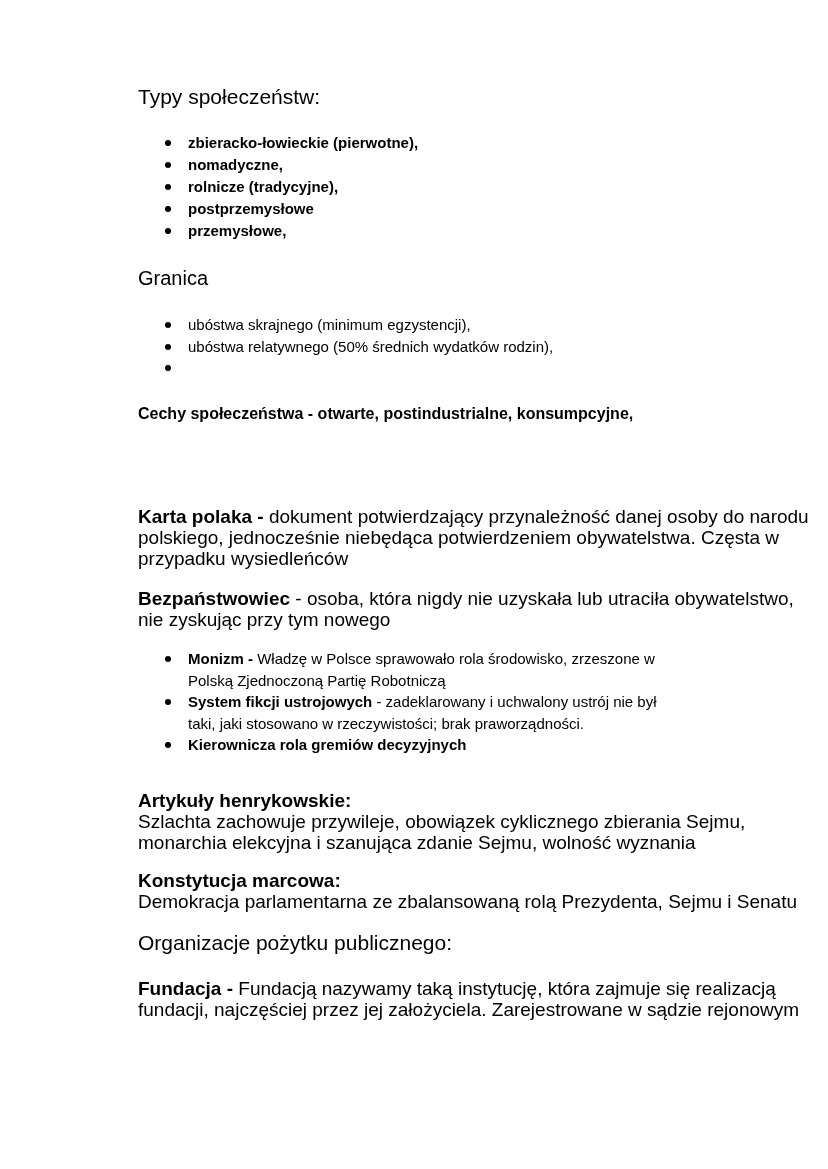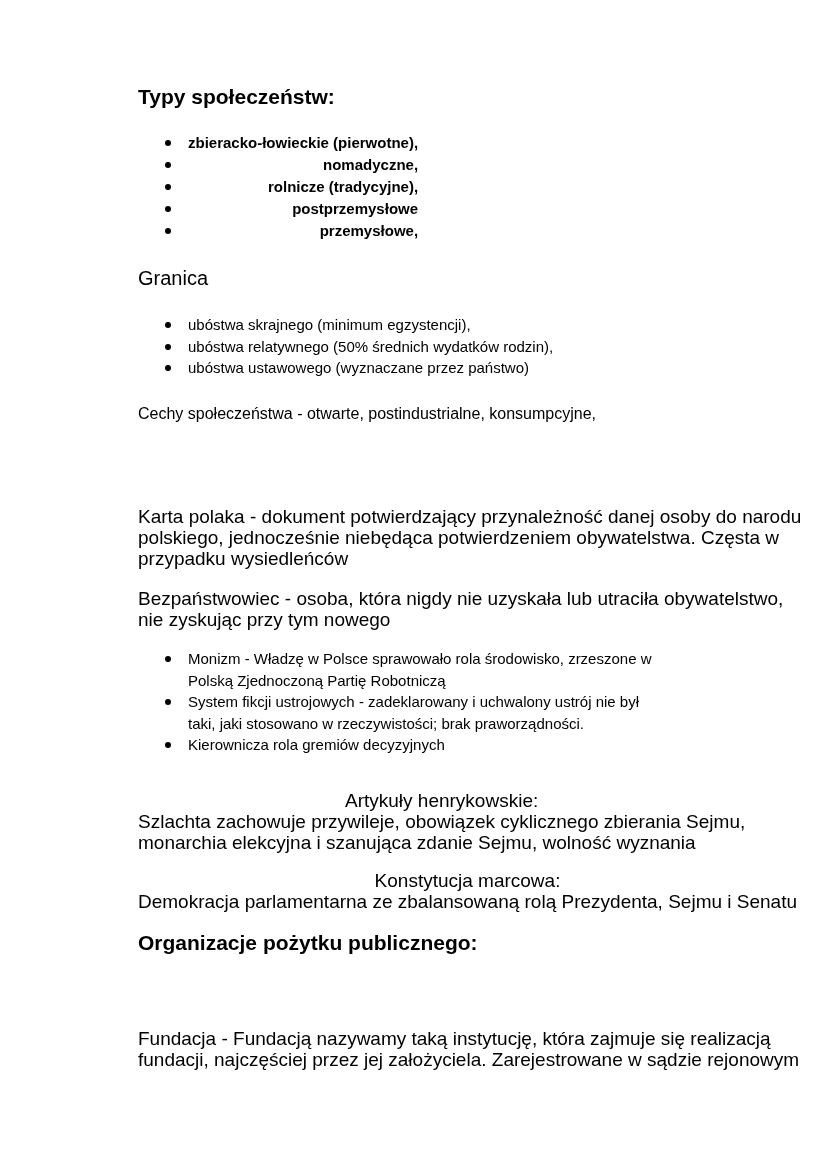--- a/index.html
+++ b/index.html
@@ -1,27 +1,27 @@
 <!DOCTYPE html>
 <html><head>
 <meta charset="utf-8">
 <style>
   html, body { margin: 0; padding: 0; background: #ffffff; }
   body { width: 828px; height: 1169px; overflow: hidden; position: relative;
     font-family: "Liberation Sans", sans-serif; color: #000; }
   .page { position: absolute; left: 138px; top: 0; width: 560px; }
   .abs { position: absolute; left: 0; white-space: nowrap; }
-  h1.t { font-size: 21px; font-weight: bold; margin: 0; line-height: 26px; }
+  h1.t { font-size: 21px; font-weight: normal; margin: 0; line-height: 26px; }
   h2.t { font-size: 20px; font-weight: normal; margin: 0; line-height: 26px; }
   .p { font-size: 19px; line-height: 21px; margin: 0; }
-  .b { font-weight: normal; text-align: center; }
+  .b { font-weight: bold; }
   ul.bl { list-style: none; margin: 0; padding: 0; }
   ul.bl li { position: relative; padding-left: 50px; font-size: 15px; line-height: 21.5px; white-space: nowrap; }
   ul.bl li .dot { position: absolute; left: 27px; top: 8px; width: 6px; height: 6px; background: #000; border-radius: 50%; }
-  ul.bl.bold li { font-weight: bold; line-height: 22px; text-align: right; }
+  ul.bl.bold li { font-weight: bold; line-height: 22px; }
 </style>
 </head>
 <body>
 
 <div class="page">
 
   <h1 class="t abs" style="top:84px">Typy społeczeństw:</h1>
 
   <ul class="bl bold abs" style="top:132px">
     <li><span class="dot"></span><span>zbieracko-łowieckie (pierwotne),</span></li>
@@ -29,21 +29,21 @@
     <li><span class="dot"></span><span>rolnicze (tradycyjne),</span></li>
     <li><span class="dot"></span><span>postprzemysłowe</span></li>
     <li><span class="dot"></span><span>przemysłowe,</span></li>
   </ul>
 
   <h2 class="t abs" style="top:265px">Granica</h2>
 
   <ul class="bl abs" style="top:314px">
     <li><span class="dot"></span><span>ubóstwa skrajnego (minimum egzystencji),</span></li>
     <li><span class="dot"></span><span>ubóstwa relatywnego (50% średnich wydatków rodzin),</span></li>
-    <li><span class="dot"></span><span>ubóstwa ustawowego (wyznaczane przez państwo)</span></li>
+    <li><span class="dot"></span></li>
   </ul>
 
   <div class="abs p b" style="top:403px;font-size:16px;line-height:22px">
     <div>Cechy społeczeństwa - otwarte, postindustrialne, konsumpcyjne,</div>
   </div>
 
   <div class="abs p" style="top:506px">
     <div><span class="b">Karta polaka -</span><span> dokument potwierdzający przynależność danej osoby do narodu</span></div>
     <div>polskiego, jednocześnie niebędąca potwierdzeniem obywatelstwa. Częsta w</div>
     <div>przypadku wysiedleńców</div>
@@ -66,18 +66,18 @@
     <div>monarchia elekcyjna i szanująca zdanie Sejmu, wolność wyznania</div>
   </div>
 
   <div class="abs p" style="top:870px">
     <div class="b">Konstytucja marcowa:</div>
     <div>Demokracja parlamentarna ze zbalansowaną rolą Prezydenta, Sejmu i Senatu</div>
   </div>
 
   <h1 class="t abs" style="top:930px">Organizacje pożytku publicznego:</h1>
 
-  <div class="abs p" style="top:1028px">
+  <div class="abs p" style="top:978px">
     <div><span class="b">Fundacja -</span><span> Fundacją nazywamy taką instytucję, która zajmuje się realizacją</span></div>
     <div>fundacji, najczęściej przez jej założyciela. Zarejestrowane w sądzie rejonowym</div>
   </div>
 
 </div>
 
 </body></html>

